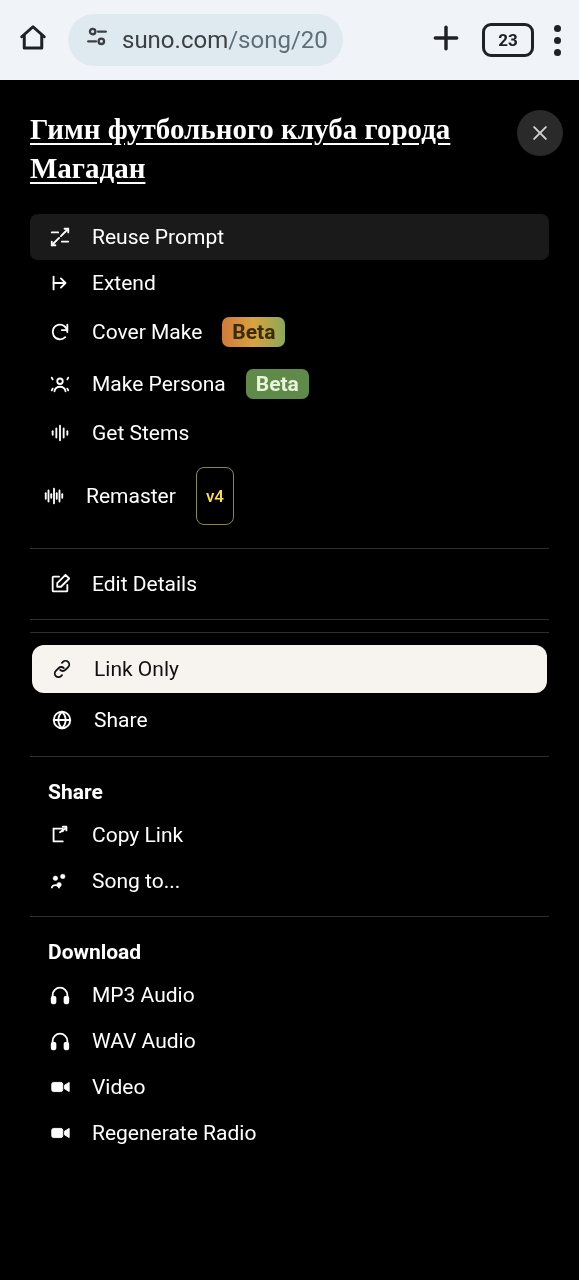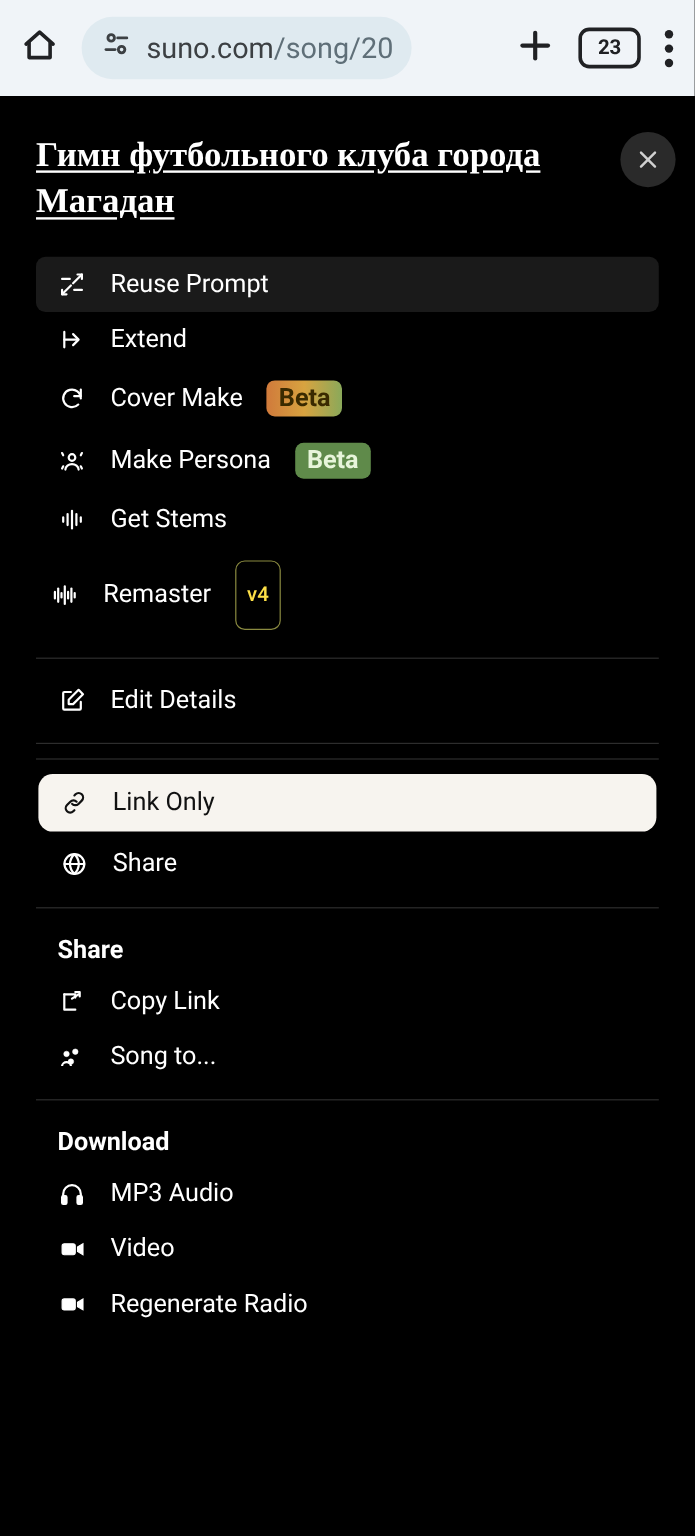--- a/index.html
+++ b/index.html
@@ -342,20 +342,30 @@
         <svg viewBox="0 0 24 24" fill="none" stroke="#fff" stroke-width="2" stroke-linecap="round" stroke-linejoin="round">
             <path d="M4 14v-2a8 8 0 0116 0v2"></path>
             <rect x="3" y="14" width="4" height="7" rx="1" fill="#fff"></rect>
             <rect x="17" y="14" width="4" height="7" rx="1" fill="#fff"></rect>
           </svg>
       </span>
       <span>MP3 Audio</span>
     </div>
     <div class="item">
       <span class="icon">
+        <svg viewBox="0 0 24 24" fill="none" stroke="#fff" stroke-width="2" stroke-linecap="round" stroke-linejoin="round">
+            <path d="M4 14v-2a8 8 0 0116 0v2"></path>
+            <rect x="3" y="14" width="4" height="7" rx="1" fill="#fff"></rect>
+            <rect x="17" y="14" width="4" height="7" rx="1" fill="#fff"></rect>
+          </svg>
+      </span>
+      <span>WAV Audio</span>
+    </div>
+    <div class="item">
+      <span class="icon">
         <svg viewBox="0 0 24 24" fill="#fff" stroke="#fff" stroke-width="1">
             <rect x="3" y="7" width="12" height="10" rx="2"></rect>
             <polygon points="17,10 22,7 22,17 17,14"></polygon>
           </svg>
       </span>
       <span>Video</span>
     </div>
     <div class="item">
       <span class="icon">
         <svg viewBox="0 0 24 24" fill="#fff" stroke="#fff" stroke-width="1">

